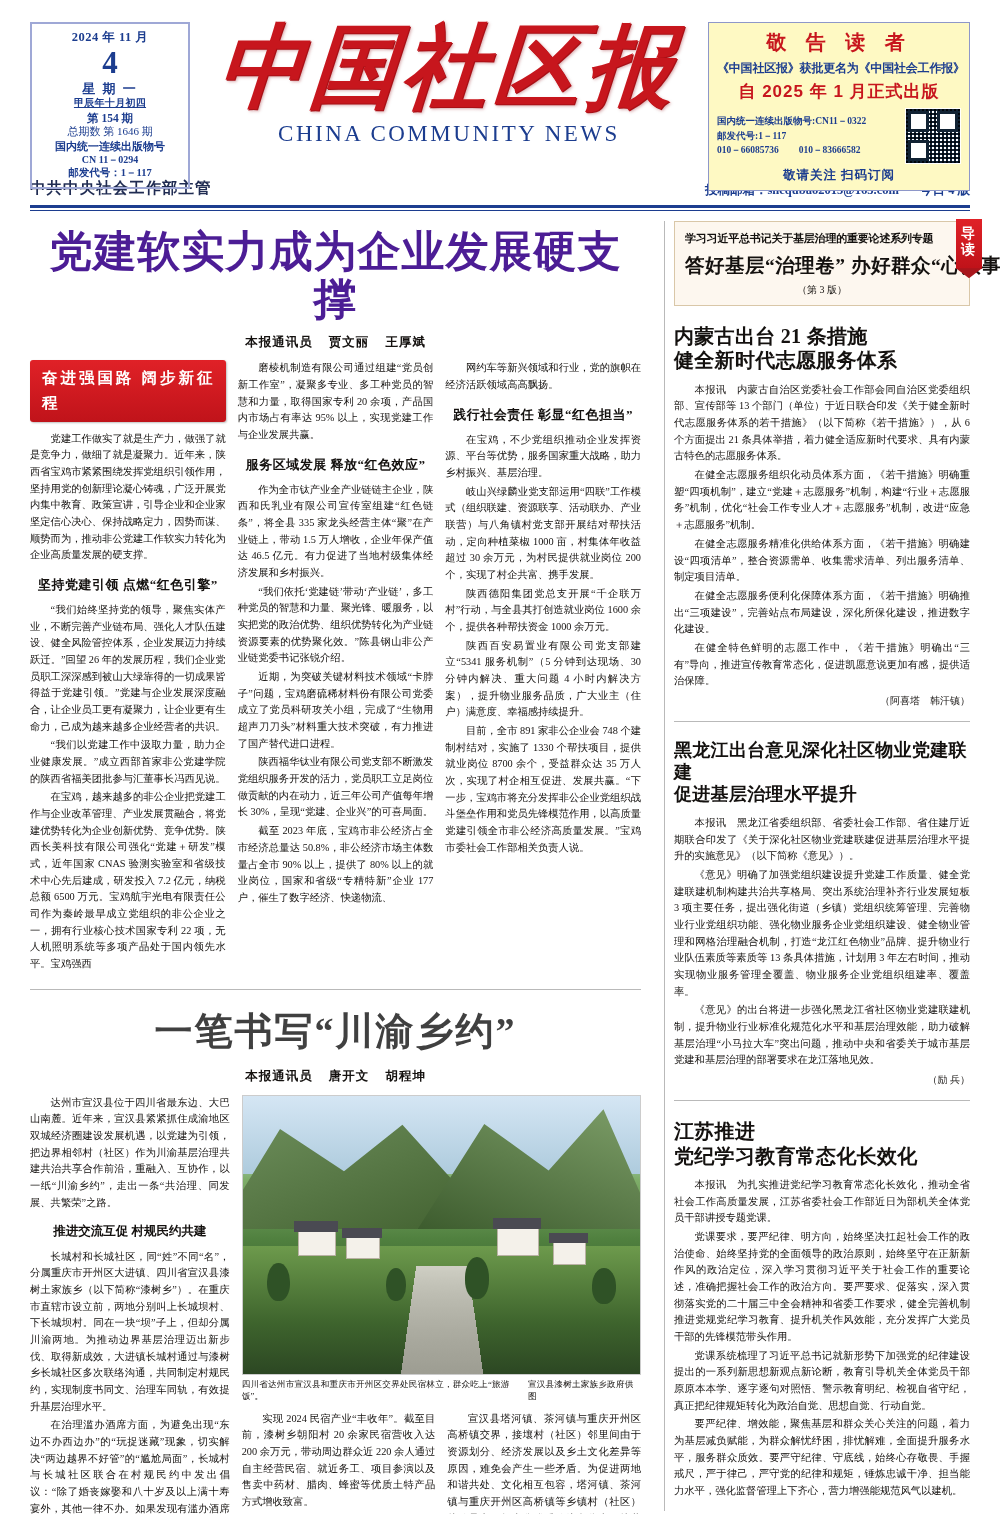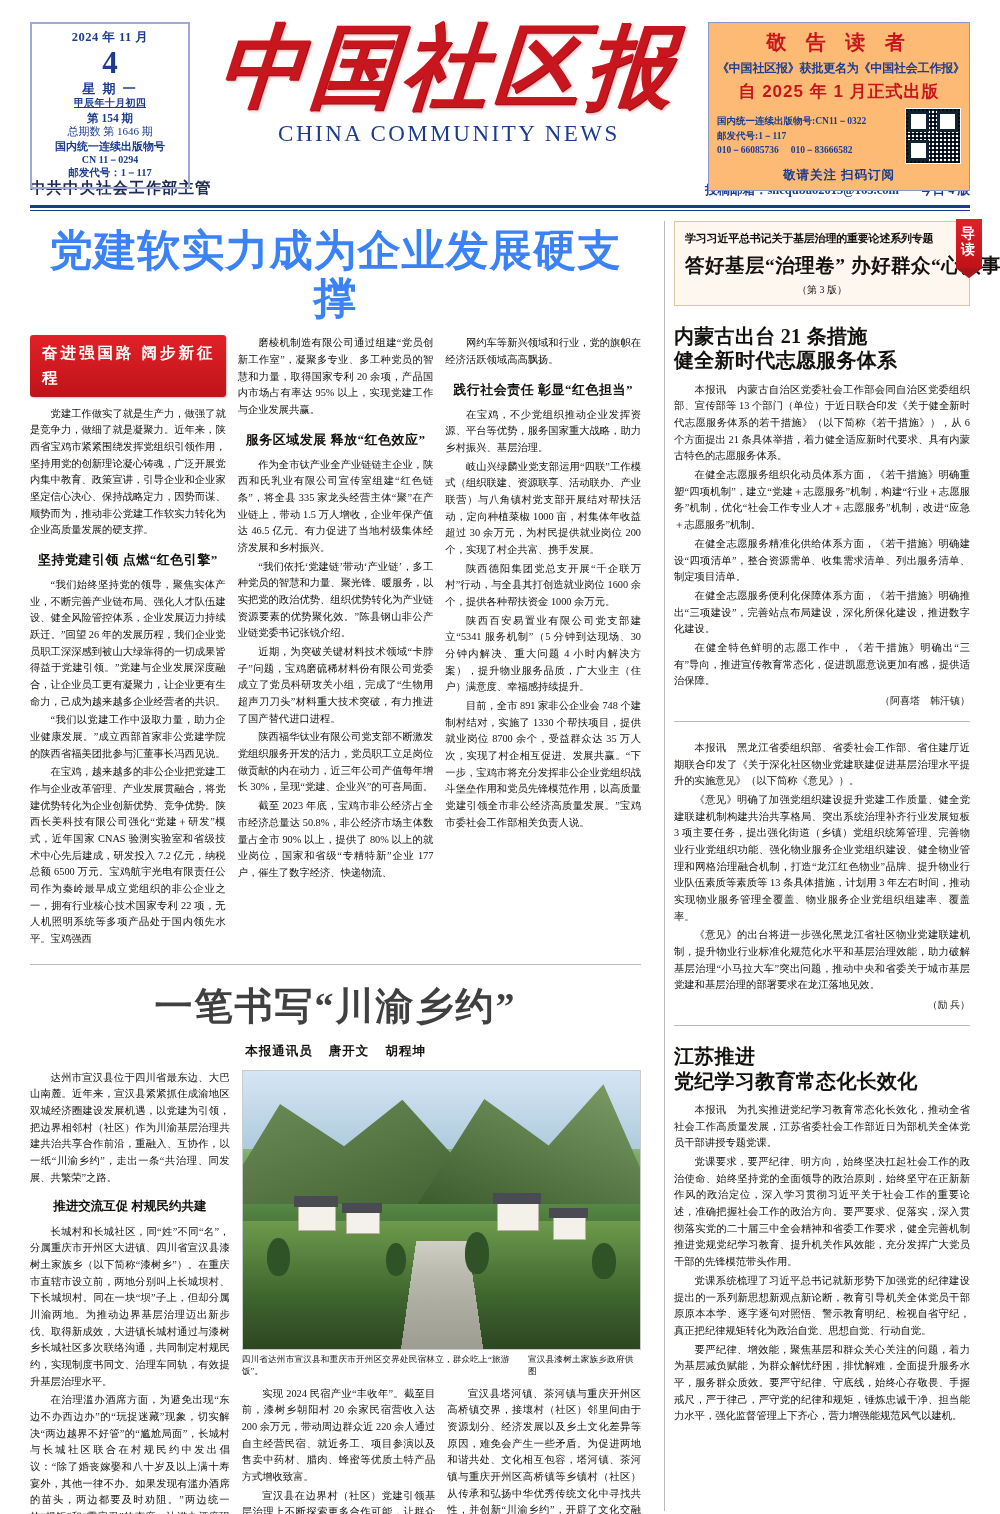--- a/index.html
+++ b/index.html
@@ -67,39 +67,39 @@
     color:#1c3d8f;
     margin-top:4px;
   }
 
   .notice{
     width:262px;
     border:1.5px solid #8e97c9;
     box-sizing:border-box;
     padding:6px 8px 6px;
     text-align:center;
-    background:#fdba74;
+    background:#fef9c3;
   }
   .notice .n-title{
     color:#c7161d;font-weight:700;font-size:20px;letter-spacing:7px;
     font-family:"Liberation Sans",sans-serif;
   }
   .notice .n-rename{
     color:#1c3d8f;font-size:12px;font-weight:700;margin-top:4px;letter-spacing:-.2px;
     white-space:nowrap;
   }
   .notice .n-pub{
     color:#c7161d;font-weight:700;font-size:17px;margin-top:3px;letter-spacing:1px;
     font-family:"Liberation Sans",sans-serif;
   }
   .notice .n-body{
     display:flex;margin-top:5px;align-items:center;
   }
   .notice .n-lines{flex:1;text-align:left;color:#1c3d8f;font-size:9.5px;font-weight:700;line-height:1.55;}
-  .notice .n-lines .phones{display:flex;gap:12px;}
+  .notice .n-lines .phones{display:flex;gap:20px;}
   .qr{
     width:54px;height:54px;margin-left:6px;
     background:
       repeating-linear-gradient(0deg,#123 0 2px,#fff 2px 4px),
       repeating-linear-gradient(90deg,#123 0 2px,#fff 2px 4px);
     background-blend-mode:multiply;
     position:relative;border:1px solid #fff;
   }
   .qr::before,.qr::after{
     content:"";position:absolute;width:15px;height:15px;border:3px solid #123;background:#fff;
@@ -127,23 +127,23 @@
     box-sizing:border-box;
     margin-top:10px;
     height:1290px;
   }
   .left-zone{width:640px;position:relative;padding-right:14px;box-sizing:border-box;}
   .vrule{width:1px;background:#b9b9b9;margin:0 9px;}
   .right-zone{width:296px;box-sizing:border-box;}
 
   
   .lead-title{
-    font-family:Liberation Serif, serif;
+    font-family:Liberation Sans, sans-serif;
     font-size:43px;font-weight:700;text-align:center;letter-spacing:1px;
-    line-height:1.12;margin:6px 0 12px;color:#3b82f6;
+    line-height:1.12;margin:6px 0 0;color:#4c1d95;
   }
   .byline{text-align:center;font-size:12.5px;font-weight:700;margin:11px 0 9px;letter-spacing:1px;}
   .byline span{margin:0 6px;}
 
   .cols3{display:flex;gap:12px;}
   .col{flex:1;font-size:10.3px;line-height:1.62;text-align:justify;}
   .col p{margin:0 0 2px;text-indent:2em;}
   .col .sub{
     text-align:center;font-weight:700;font-size:13px;letter-spacing:.5px;
     margin:10px 0 7px;text-indent:0;
@@ -273,20 +273,25 @@
     </div>
   </div>
   <div class="rule-double"></div>
   <div class="rule-double2"></div>
 
   <div class="content">
 
     <div class="left-zone">
 
       <h1 class="lead-title">党建软实力成为企业发展硬支撑</h1>
+      <div class="byline">
+        <span>本报通讯员</span>
+        <span>贾文丽</span>
+        <span>王厚斌</span>
+      </div>
 
       <div class="cols3">
 
         <div class="col">
           <div class="banner">奋进强国路 阔步新征程</div>
           <p>党建工作做实了就是生产力，做强了就是竞争力，做细了就是凝聚力。近年来，陕西省宝鸡市紧紧围绕发挥党组织引领作用，坚持用党的创新理论凝心铸魂，广泛开展党内集中教育、政策宣讲，引导企业和企业家坚定信心决心、保持战略定力，因势而谋、顺势而为，推动非公党建工作软实力转化为企业高质量发展的硬支撑。</p>
           <p class="sub">坚持党建引领 点燃“红色引擎”</p>
           <p>“我们始终坚持党的领导，聚焦实体产业，不断完善产业链布局、强化人才队伍建设、健全风险管控体系，企业发展迈力持续跃迁。”回望 26 年的发展历程，我们企业党员职工深深感到被山大绿靠得的一切成果皆得益于党建引领。”党建与企业发展深度融合，让企业员工更有凝聚力，让企业更有生命力，己成为越来越多企业经营者的共识。</p>
           <p>“我们以党建工作中汲取力量，助力企业健康发展。”成立西部首家非公党建学院的陕西省福美团批参与汇董事长冯西见说。</p>
           <p>在宝鸡，越来越多的非公企业把党建工作与企业改革管理、产业发展贯融合，将党建优势转化为企业创新优势、竞争优势。陕西长美科技有限公司强化“党建＋研发”模式，近年国家 CNAS 验测实验室和省级技术中心先后建成，研发投入 7.2 亿元，纳税总额 6500 万元。宝鸡航宇光电有限责任公司作为秦岭最早成立党组织的非公企业之一，拥有行业核心技术国家专利 22 项，无人机照明系统等多项产品处于国内领先水平。宝鸡强西</p>
@@ -395,20 +400,24 @@
         <p>在健全志愿服务组织化动员体系方面，《若干措施》明确重塑“四项机制”，建立“党建＋志愿服务”机制，构建“行业＋志愿服务”机制，优化“社会工作专业人才＋志愿服务”机制，改进“应急＋志愿服务”机制。</p>
         <p>在健全志愿服务精准化供给体系方面，《若干措施》明确建设“四项清单”，整合资源需单、收集需求清单、列出服务清单、制定项目清单。</p>
         <p>在健全志愿服务便利化保障体系方面，《若干措施》明确推出“三项建设”，完善站点布局建设，深化所保化建设，推进数字化建设。</p>
         <p>在健全特色鲜明的志愿工作中，《若干措施》明确出“三有”导向，推进宣传教育常态化，促进凯愿意说更加有感，提供适治保障。</p>
         <p class="sign">（阿喜塔　韩汗镇）</p>
       </div>
 
       <div class="rsep"></div>
 
       <div class="rnews">
+        <h2 class="sz">
+          <span>黑龙江出台意见深化社区物业党建联建</span><br>
+          <span>促进基层治理水平提升</span>
+        </h2>
         <p>本报讯　黑龙江省委组织部、省委社会工作部、省住建厅近期联合印发了《关于深化社区物业党建联建促进基层治理水平提升的实施意见》（以下简称《意见》）。</p>
         <p>《意见》明确了加强党组织建设提升党建工作质量、健全党建联建机制构建共治共享格局、突出系统治理补齐行业发展短板 3 项主要任务，提出强化街道（乡镇）党组织统筹管理、完善物业行业党组织功能、强化物业服务企业党组织建设、健全物业管理和网格治理融合机制，打造“龙江红色物业”品牌、提升物业行业队伍素质等素质等 13 条具体措施，计划用 3 年左右时间，推动实现物业服务管理全覆盖、物业服务企业党组织组建率、覆盖率。</p>
         <p>《意见》的出台将进一步强化黑龙江省社区物业党建联建机制，提升物业行业标准化规范化水平和基层治理效能，助力破解基层治理“小马拉大车”突出问题，推动中央和省委关于城市基层党建和基层治理的部署要求在龙江落地见效。</p>
         <p class="sign">（励 兵）</p>
       </div>
 
       <div class="rsep"></div>
 
       <div class="rnews">
         <h2>

